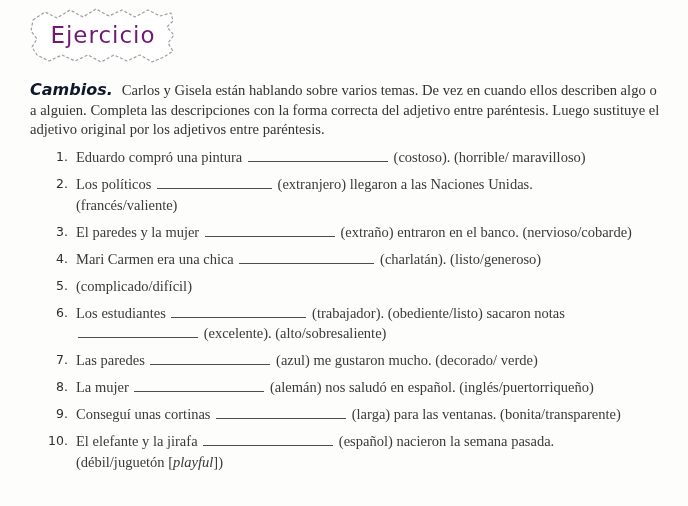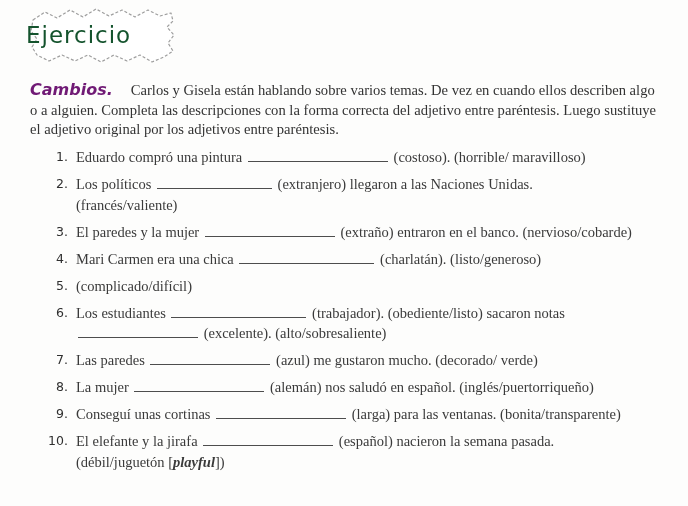--- a/index.html
+++ b/index.html
@@ -11,35 +11,35 @@
     position: relative;
     overflow: hidden;
   }
   .badge {
     position: absolute; left: 26px; top: 5px;
     width: 154px; height: 64px;
   }
   .badge svg { position: absolute; left: 0; top: 0; }
   .badge .badge-label {
     position: absolute; left: 0; top: 17px; width: 100%;
-    text-align: left;
+    text-align: center;
     font-family: "DejaVu Sans", sans-serif;
     font-size: 23px; letter-spacing: 1px;
-    color: #14532d;
+    color: #701a75;
   }
   .intro {
     position: absolute; left: 30px; top: 80px; width: 632px;
     font-size: 14.6px; line-height: 19.5px;
     color: #333;
   }
   .intro .title {
     font-family: "DejaVu Sans", sans-serif;
     font-style: italic; font-weight: 700;
-    font-size: 16px; color: #701a75;
-    margin-right: 18px;
+    font-size: 16px; color: #0f172a;
+    margin-right: 9px;
   }
   .list {
     position: absolute; left: 42px; top: 147px; width: 636px;
   }
   .row {
     display: flex; align-items: flex-start;
     margin-bottom: 6.5px;
     font-size: 14.5px; line-height: 20.5px;
   }
   .num {
@@ -48,21 +48,21 @@
     font-size: 12.5px; line-height: 20.5px; color: #2f2f2f;
   }
   .content { flex: 1 1 auto; }
   .blank {
     display: inline-block;
     border-bottom: 1.3px solid #4d4d4d;
     height: 13px;
     vertical-align: baseline;
     margin: 0 2px;
   }
-  .ital { font-style: italic; font-weight: bold; }
+  .ital { font-style: italic; }
 </style>
 </head>
 <body>
 
 <div class="badge">
   <svg width="154" height="64" viewBox="0 0 154 64">
     <polygon fill="#ffffff" stroke="#9e9e9e" stroke-width="1.2" stroke-dasharray="3 2" stroke-linejoin="round" points="7,15 19,7 31,13 44,5 57,12 70,4 83,11 96,5 109,12 122,5 134,11 145,8 147,16
               141,22 148,30 142,38 147,46
               138,52 126,57 114,50 101,56 88,50 75,57 62,50 49,56 36,50 23,56 11,50
               6,42 11,34 5,26"></polygon>

